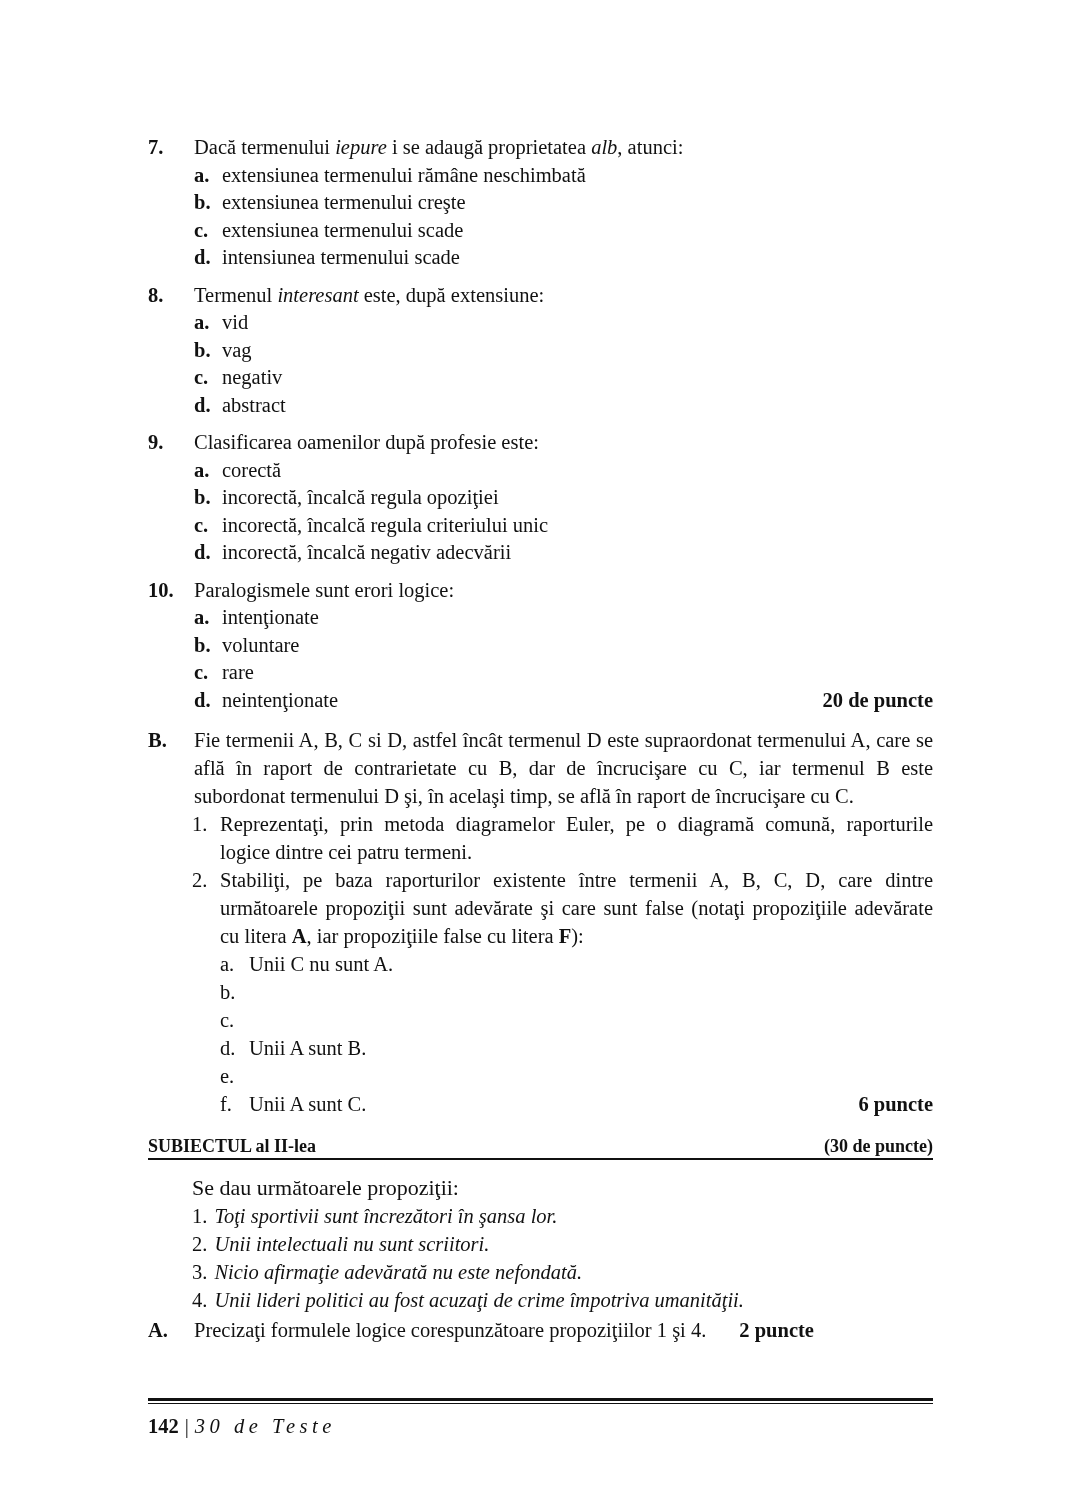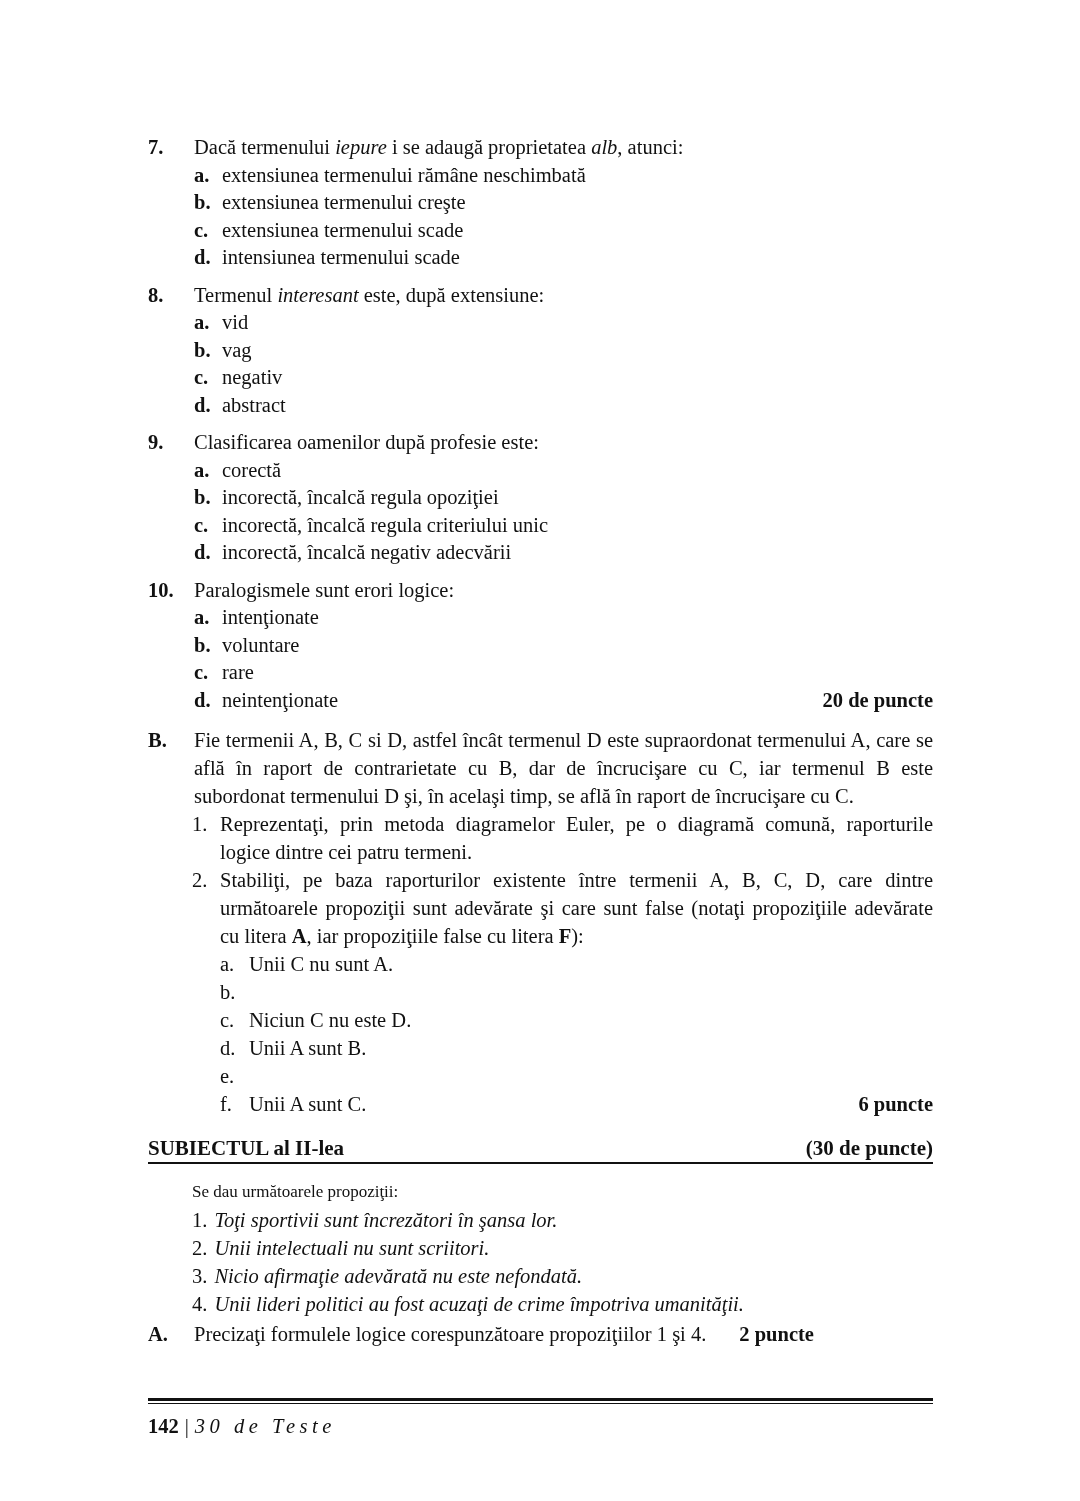--- a/index.html
+++ b/index.html
@@ -109,31 +109,31 @@
     width: 29px;
     flex: 0 0 29px;
   }
   .sub-letter-text { flex: 1 1 auto; }
 
   
   .subject-head {
     display: flex;
     justify-content: space-between;
     align-items: baseline;
-    font-size: 21px;
+    font-size: 18px;
     font-weight: bold;
     border-bottom: 2.5px solid #111111;
     padding-bottom: 1px;
     margin-top: 18px;
     margin-bottom: 14px;
   }
 
   
   .prop-intro {
-    font-size: 17px;
+    font-size: 22px;
     line-height: 28px;
     padding-left: 44px;
   }
   .prop-line {
     display: flex;
     align-items: flex-start;
     font-size: 20.5px;
     line-height: 28px;
     padding-left: 44px;
   }
@@ -325,21 +325,20 @@
 
     <div class="sub-letter-line">
       <span class="sub-letter">a.</span>
       <span class="sub-letter-text">Unii C nu sunt A.</span>
     </div>
     <div class="sub-letter-line">
       <span class="sub-letter">b.</span>
     </div>
     <div class="sub-letter-line">
       <span class="sub-letter">c.</span>
-      <span class="sub-letter-text">Niciun C nu este D.</span>
     </div>
     <div class="sub-letter-line">
       <span class="sub-letter">d.</span>
       <span class="sub-letter-text">Unii A sunt B.</span>
     </div>
     <div class="sub-letter-line">
       <span class="sub-letter">e.</span>
     </div>
     <div class="sub-letter-line">
       <span class="sub-letter">f.</span>

